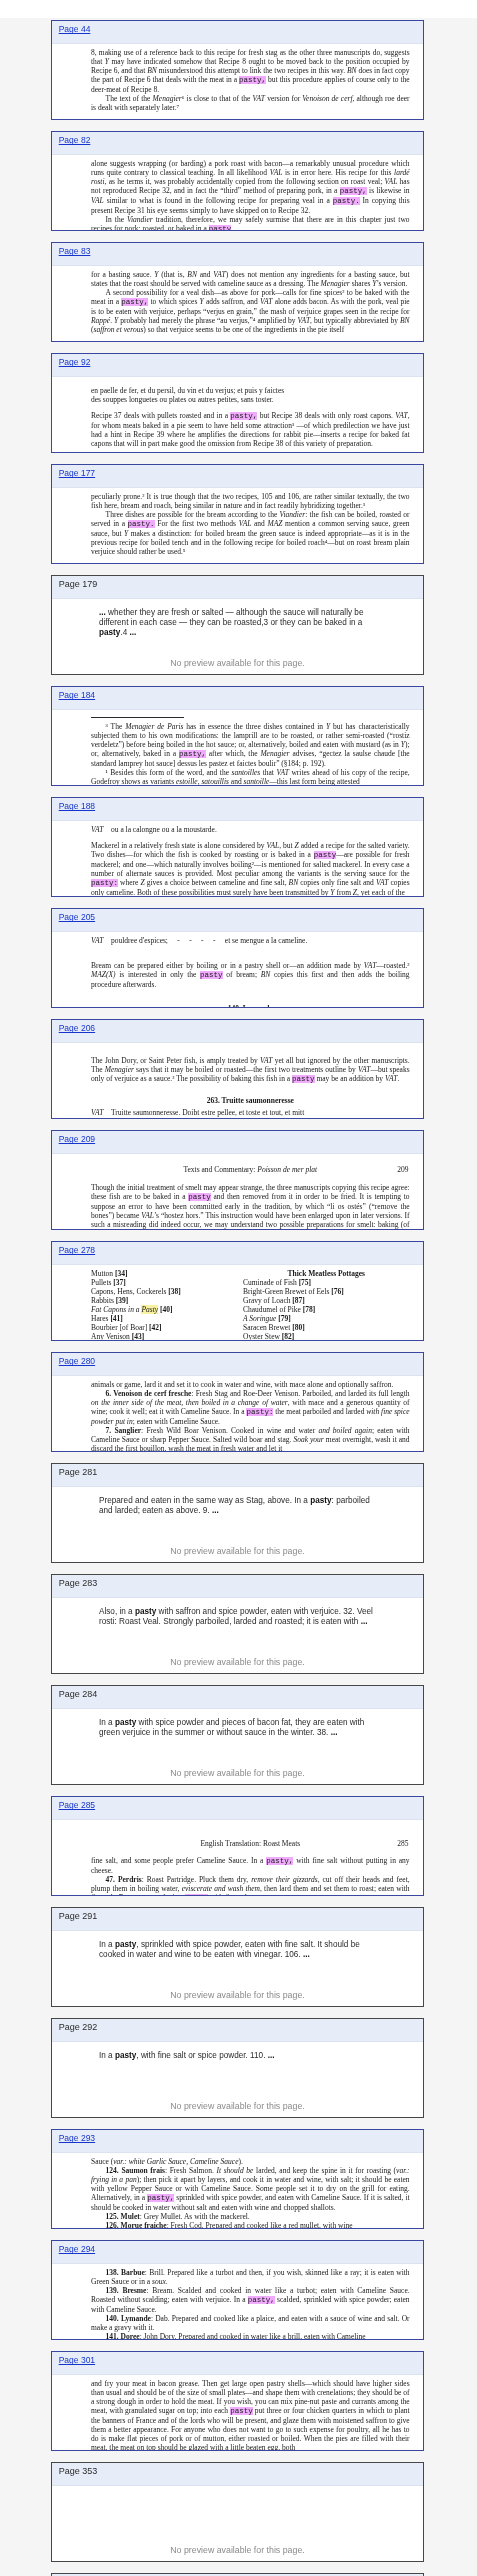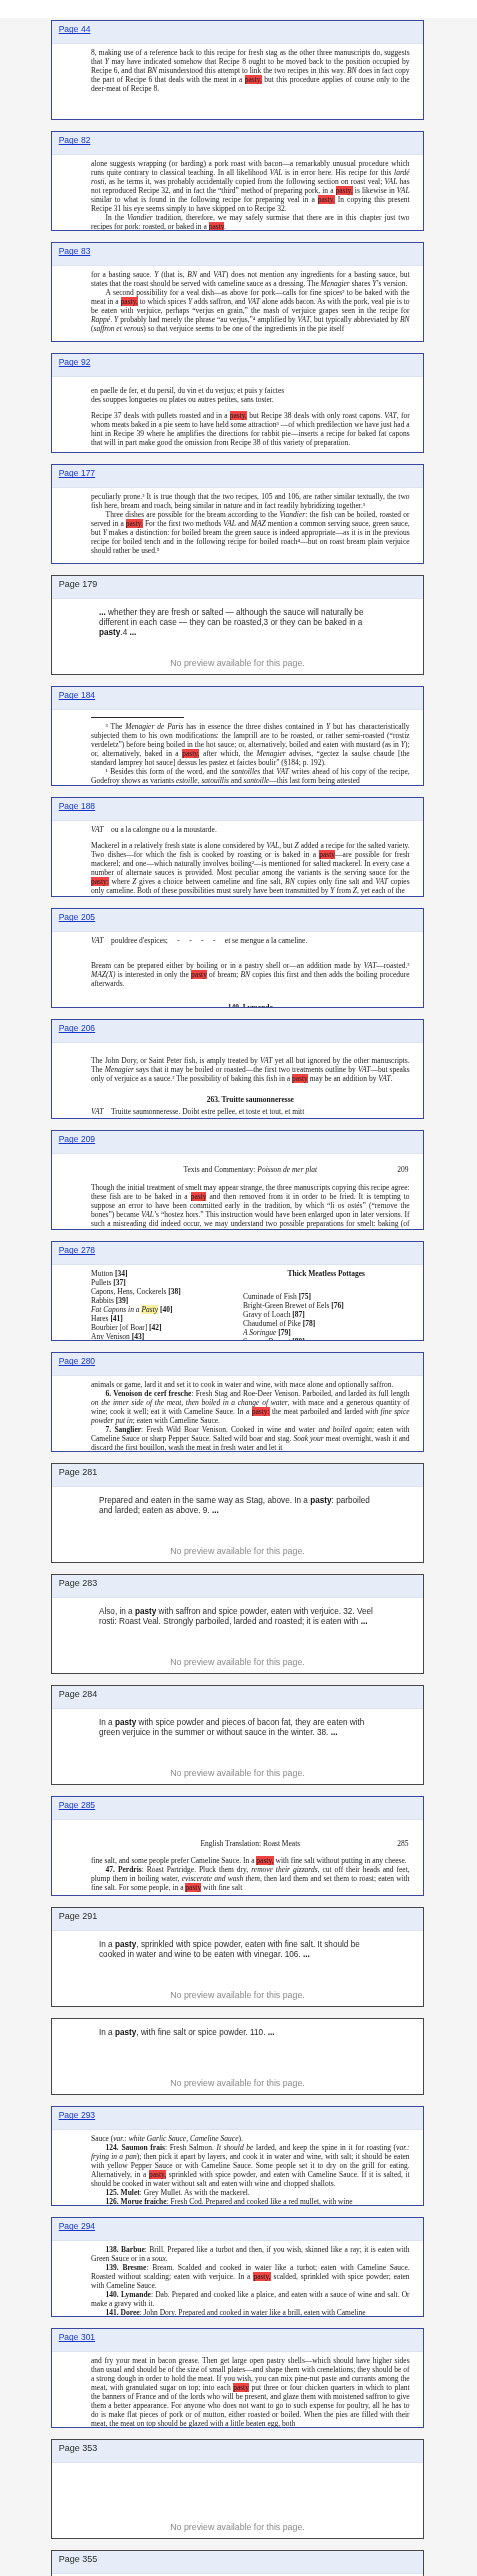--- a/index.html
+++ b/index.html
@@ -19,45 +19,46 @@
   .scan .p{margin:0;text-align:justify;}
   .scan .p.indent{text-indent:14.6px;}
   .scan .line{margin:0;}
   .scan .center{margin:0;text-align:center;font-weight:bold;}
   .pagehead{position:relative;margin:0;text-align:center;}
   .pagehead .num{position:absolute;right:1.2px;top:0;}
   .rule{width:93px;border-top:1.2px solid #2a2a2a;margin:3px 0 3.7px 0;}
   .cols{display:flex;}
   .col-left{width:152px;flex:none;}
   .col-right{flex:1;}
-  .col-right .hdr{text-align:center;font-weight:bold;margin-bottom:14px;}
+  .col-right .hdr{text-align:center;font-weight:bold;margin-bottom:0;}
   .item{margin:0;}
   
   .seg.i{font-style:italic;}
   .seg.b{font-weight:bold;}
-  .seg.hl{background:#ef4444;}
+  .seg.hl{background:#f0abfc;font-family:Liberation Mono, monospace;}
   .seg.hli{background:#f8f1a0;font-style:italic;}
   
   .snip{padding:9px 24px 0 47px;font-size:8.2px;line-height:9.7px;color:#2a2a2a;}
   .snip .seg.b{color:#111;}
   .snip-text{max-width:281px;}
   .no-preview{position:absolute;left:0;right:0;bottom:6px;text-align:center;
               color:#8a8a8a;font-size:8.8px;}
 </style>
 </head>
 <body>
 
 <div class="results-bg" id="results">
     <article class="card linked">
     <div class="card-head">
       <a class="page-link" href="#">Page 44</a>
       
     </div>
     <div class="card-body scan">
         <div class="p"><span class="seg">8, making use of a reference back to this recipe for fresh stag as the other three manuscripts do, suggests that </span><span class="seg i">Y</span><span class="seg"> may have indicated somehow that Recipe 8 ought to be moved back to the position occupied by Recipe 6, and that </span><span class="seg i">BN</span><span class="seg"> misunderstood this attempt to link the two recipes in this way. </span><span class="seg i">BN</span><span class="seg"> does in fact copy the part of Recipe 6 that deals with the meat in a </span><span class="seg hl">pasty,</span><span class="seg"> but this procedure applies of course only to the deer-meat of Recipe 8.</span></div>
+        <div class="p indent"><span class="seg">The text of the </span><span class="seg i">Menagier</span><span class="seg">⁶ is close to that of the </span><span class="seg i">VAT</span><span class="seg"> version for </span><span class="seg i">Venoison de cerf</span><span class="seg">, although roe deer is dealt with separately later.⁷</span></div>
       </div>
   </article>
     <article class="card linked">
     <div class="card-head">
       <a class="page-link" href="#">Page 82</a>
       
     </div>
     <div class="card-body scan">
         <div class="p"><span class="seg">alone suggests wrapping (or barding) a pork roast with bacon—a remarkably unusual procedure which runs quite contrary to classical teaching. In all likelihood </span><span class="seg i">VAL</span><span class="seg"> is in error here. His recipe for this </span><span class="seg i">lardé rosti</span><span class="seg">, as he terms it, was probably accidentally copied from the following section on roast veal; </span><span class="seg i">VAL</span><span class="seg"> has not reproduced Recipe 32, and in fact the “third” method of preparing pork, in a </span><span class="seg hl">pasty,</span><span class="seg"> is likewise in </span><span class="seg i">VAL</span><span class="seg"> similar to what is found in the following recipe for preparing veal in a </span><span class="seg hl">pasty.</span><span class="seg"> In copying this present Recipe 31 his eye seems simply to have skipped on to Recipe 32.</span></div>
         <div class="p indent"><span class="seg">In the </span><span class="seg i">Viandier</span><span class="seg"> tradition, therefore, we may safely surmise that there are in this chapter just two recipes for pork: roasted, or baked in a </span><span class="seg hl">pasty</span><span class="seg">.</span></div>
@@ -256,20 +257,24 @@
     <div class="card-head">
       
       <span class="page-label">Page 291</span>
     </div>
     <div class="card-body snip">
         <div class="snip-text"><span class="seg">In a </span><span class="seg b">pasty</span><span class="seg">, sprinkled with spice powder, eaten with fine salt. It should be cooked in water and wine to be eaten with vinegar. 106. </span><span class="seg b">...</span></div>
         <div class="no-preview">No preview available for this page.</div>
       </div>
   </article>
     <article class="card noprev">
+    <div class="card-head">
+      
+      <span class="page-label">Page 292</span>
+    </div>
     <div class="card-body snip">
         <div class="snip-text"><span class="seg">In a </span><span class="seg b">pasty</span><span class="seg">, with fine salt or spice powder. 110. </span><span class="seg b">...</span></div>
         <div class="no-preview">No preview available for this page.</div>
       </div>
   </article>
     <article class="card linked">
     <div class="card-head">
       <a class="page-link" href="#">Page 293</a>
       
     </div>

